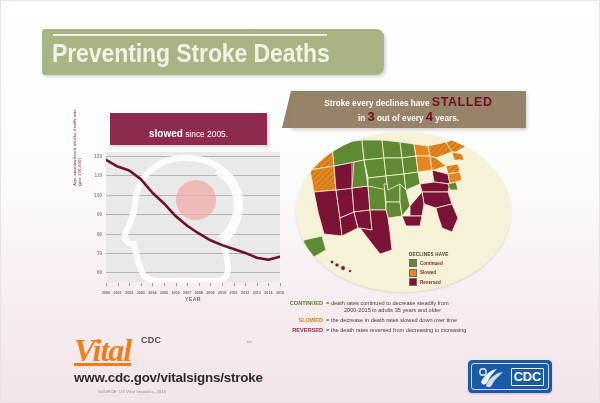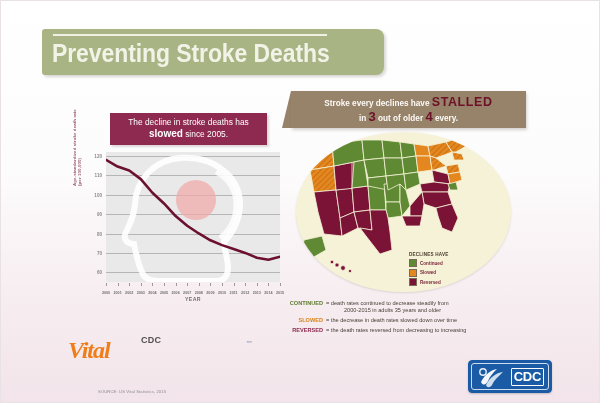--- a/index.html
+++ b/index.html
@@ -173,26 +173,27 @@
   .def-body { flex: 1; }
   .t-continued { color: #5c7c2f; }
   .t-slowed { color: #d8821a; }
   .t-reversed { color: #8e2a4f; }
 
   
   .vs-logo {
     position: absolute; left: 68px; top: 334px; width: 200px; height: 34px;
   }
   .vs-vital {
-    position: absolute; left: 0; top: 0;
+    position: absolute; left: 6px; top: 0;
     font-family: "Liberation Serif", serif;
     font-style: italic; font-weight: bold;
-    font-size: 24px; line-height: 32px;
+    font-size: 32px; line-height: 32px;
     color: #ef7d1a;
     letter-spacing: -1px;
+    text-decoration: underline;
   }
   .vs-signs {
     position: absolute; left: 88px; top: 2px;
     font-size: 28px; line-height: 30px; font-weight: bold;
     color: #6f8ec4;
     letter-spacing: -1.2px;
   }
   .vs-cdc {
     position: absolute; left: 73px; top: 1px;
     font-size: 9px; font-weight: bold; color: #4f4f4f;
@@ -235,21 +236,21 @@
 </head>
 <body>
 
 <div id="poster">
 
   <div class="title-banner"></div>
   <div class="title-rule"></div>
   <div class="title-text">Preventing Stroke Deaths</div>
 
   <div class="chart-callout">
-    <span>The decline in stroke deaths has</span><br>
+    <br>
     <b>slowed</b><span> since 2005.</span>
   </div>
 
   <div class="chart-wrap">
 
     <div class="ylab">
         <div class="ytick" style="top: 3.9px;">120</div>
         <div class="ytick" style="top: 23.3px;">110</div>
         <div class="ytick" style="top: 42.7px;">100</div>
         <div class="ytick" style="top: 62.1px;">90</div>
@@ -318,21 +319,21 @@
         <div class="xtickmark" style="left: 174px;"></div>
         <div class="xtick" style="left: 174px;">2015</div>
       </div>
     <div class="xtitle">YEAR</div>
   </div>
 
   <div class="map-banner-notch"></div>
   <div class="map-banner"></div>
   <div class="map-banner-txt">
     <span>Stroke every declines have </span><span class="big">STALLED</span><br>
-    <span>in </span><span class="num">3</span><span> out of older </span><span class="num">4</span><span> every.</span>
+    <span>in </span><span class="num">3</span><span> out of every </span><span class="num">4</span><span> years.</span>
   </div>
 
   <div class="map-disc">
     <svg class="usmap" viewBox="0 0 215 160">
       <defs>
         <pattern id="hatch" width="4" height="4" patternTransform="rotate(45)" patternUnits="userSpaceOnUse">
           <rect width="4" height="4" fill="#e4871f"></rect>
           <line x1="0" y1="0" x2="0" y2="4" stroke="#c06a12" stroke-width="1.6"></line>
         </pattern>
       </defs>
@@ -433,20 +434,21 @@
         <span>the death rates reversed from decreasing to increasing</span>
       </span>
     </div>
   </div>
 
   <div class="vs-logo">
     <span class="vs-vital">Vital</span>
     <span class="vs-cdc">CDC</span>
     <span class="vs-tm">™</span>
   </div>
+  <div class="vs-url">www.cdc.gov/vitalsigns/stroke</div>
   <div class="vs-source">SOURCE: US Vital Statistics, 2015</div>
 
   <div class="hhs-box">
     <div class="hhs-inner"></div>
     <svg class="hhs-bird" viewBox="0 0 30 22">
       <path d="M4 16 C8 8 14 4 20 3 C16 7 13 10 11 15 C9 19 6 20 4 16 Z" fill="#ffffff" opacity=".95"></path>
       <path d="M9 19 C13 11 19 7 26 6 C21 11 17 14 15 19 C13 22 10 22 9 19 Z" fill="#ffffff" opacity=".8"></path>
       <circle cx="6" cy="6" r="3.2" fill="none" stroke="#ffffff" stroke-width="1.4" opacity=".9"></circle>
     </svg>
     <span class="hhs-cdc">CDC</span>

